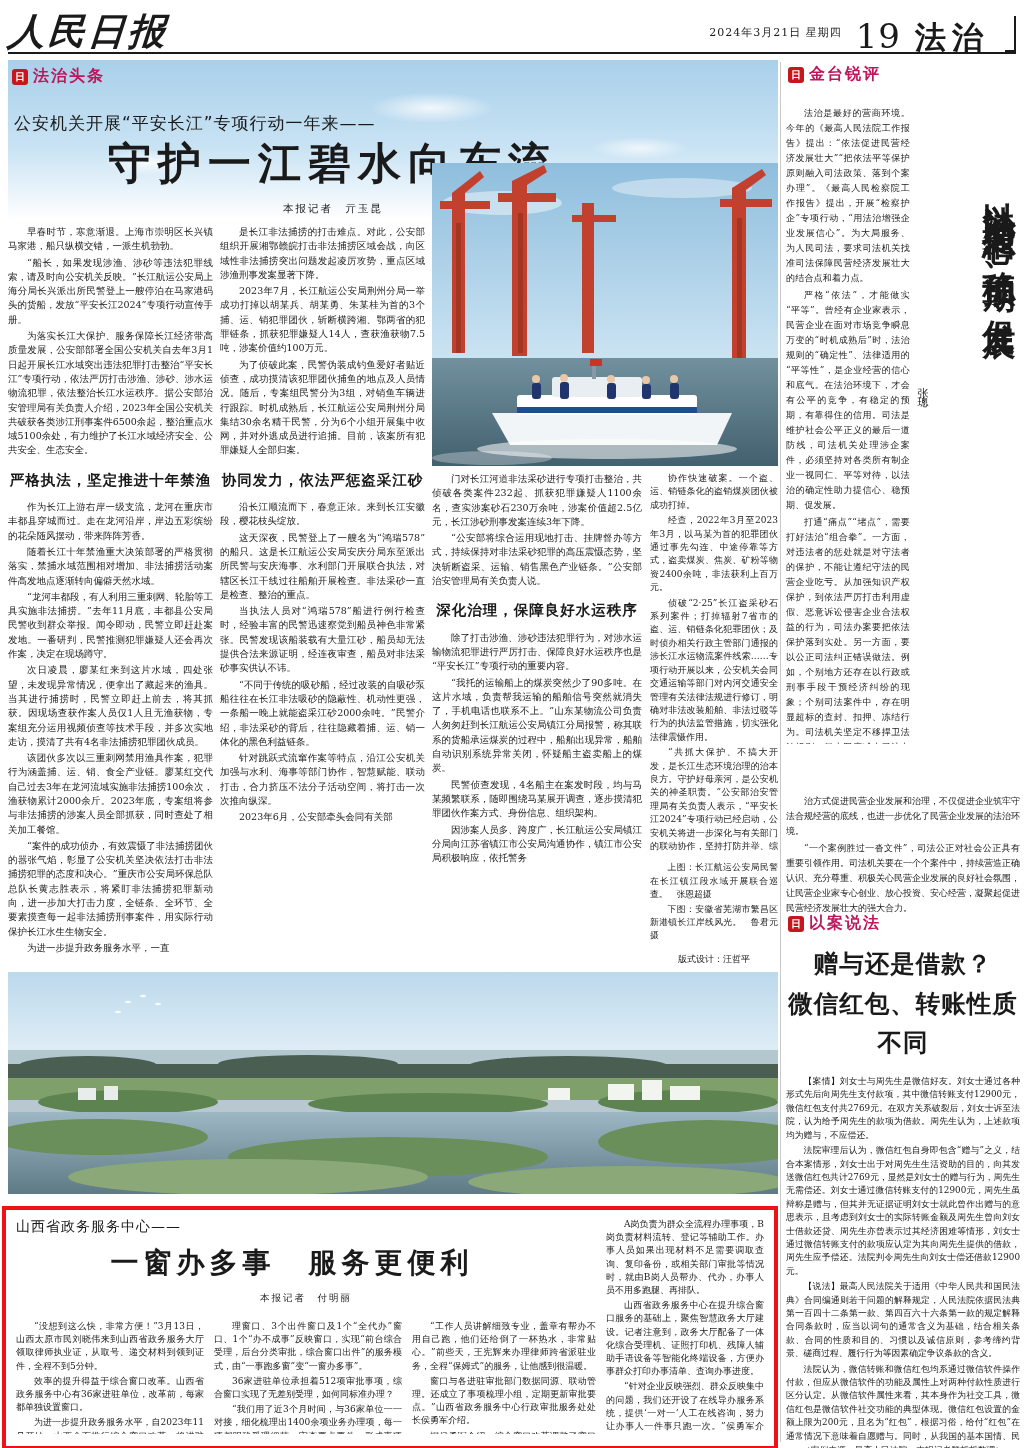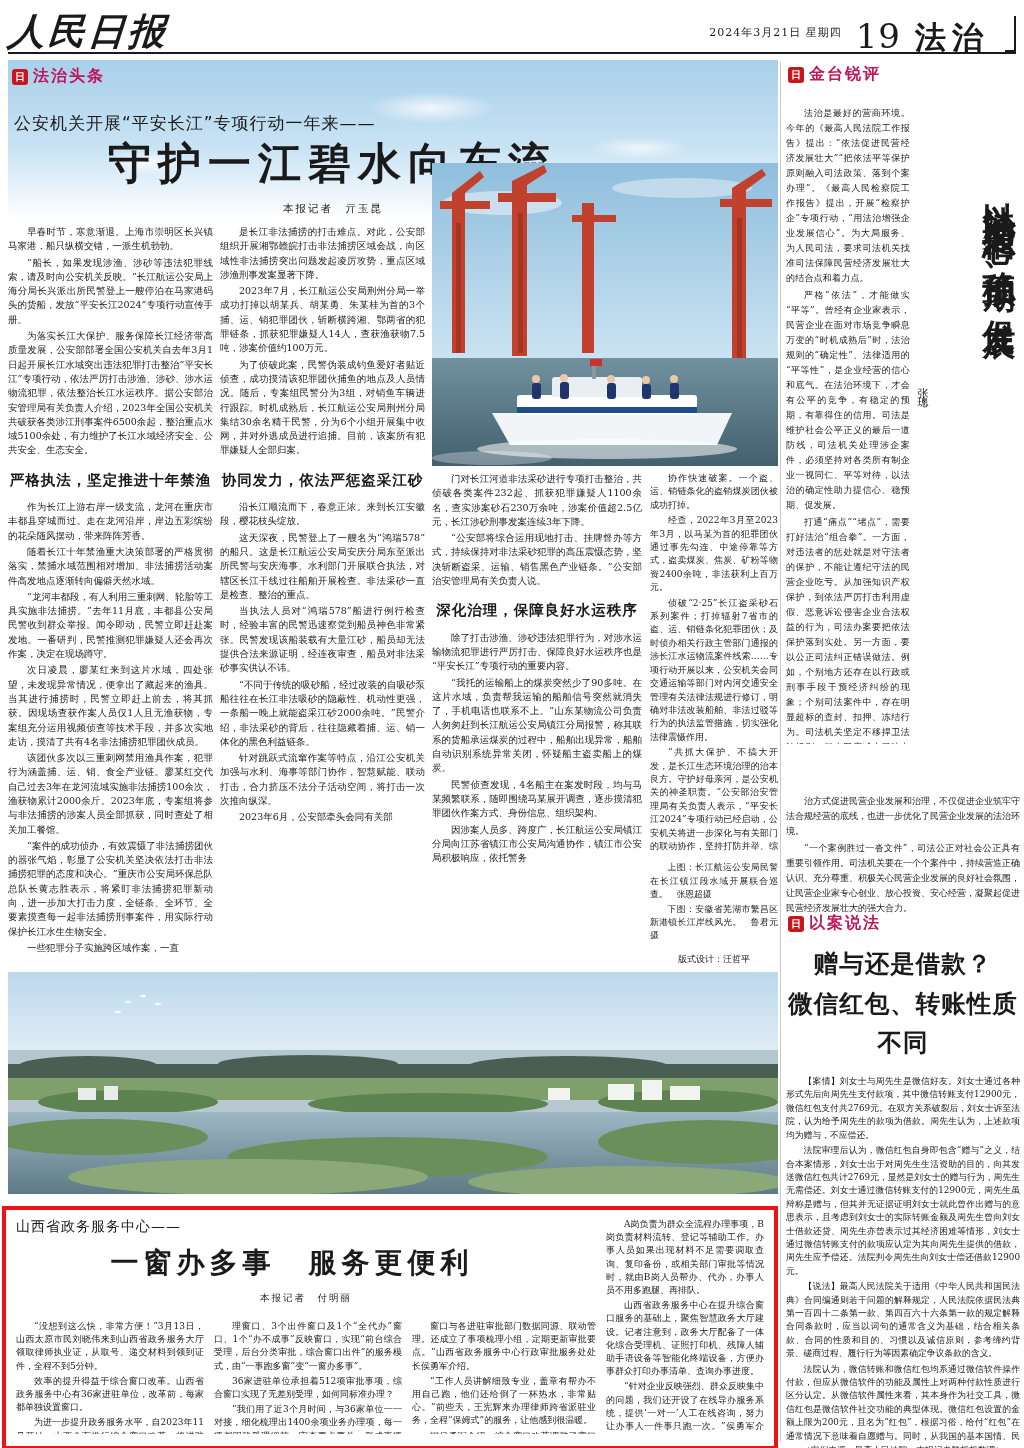--- a/index.html
+++ b/index.html
@@ -168,21 +168,21 @@
         </div>
       <div class="subhead">严格执法，坚定推进十年禁渔</div>
       <div>
 
       <p class="para">作为长江上游右岸一级支流，龙河在重庆市丰都县穿城而过。走在龙河沿岸，岸边五彩缤纷的花朵随风摆动，带来阵阵芳香。</p>
           <p class="para">随着长江十年禁渔重大决策部署的严格贯彻落实，禁捕水域范围相对增加、非法捕捞活动案件高发地点逐渐转向偏僻天然水域。</p>
           <p class="para">“龙河丰都段，有人利用三重刺网、轮胎等工具实施非法捕捞。”去年11月底，丰都县公安局民警收到群众举报。闻令即动，民警立即赶赴案发地。一番研判，民警推测犯罪嫌疑人还会再次作案，决定在现场蹲守。</p>
           <p class="para">次日凌晨，廖某红来到这片水域，四处张望，未发现异常情况，便拿出了藏起来的渔具。当其进行捕捞时，民警立即赶上前去，将其抓获。因现场查获作案人员仅1人且无渔获物，专案组充分运用视频侦查等技术手段，并多次实地走访，摸清了共有4名非法捕捞犯罪团伙成员。</p>
           <p class="para">该团伙多次以三重刺网禁用渔具作案，犯罪行为涵盖捕、运、销、食全产业链。廖某红交代自己过去3年在龙河流域实施非法捕捞100余次，渔获物累计2000余斤。2023年底，专案组将参与非法捕捞的涉案人员全部抓获，同时查处了相关加工餐馆。</p>
           <p class="para">“案件的成功侦办，有效震慑了非法捕捞团伙的嚣张气焰，彰显了公安机关坚决依法打击非法捕捞犯罪的态度和决心。”重庆市公安局环保总队总队长黄志胜表示，将紧盯非法捕捞犯罪新动向，进一步加大打击力度，全链条、全环节、全要素摸查每一起非法捕捞刑事案件，用实际行动保护长江水生生物安全。</p>
-          <p class="para">一些犯罪分子实施跨区域作案，一直</p>
+          <p class="para">为进一步提升政务服务水平，一直</p>
         </div>
     </div>
 
     <div class="col lead-col" style="left:212px;top:165px;width:205px;height:741px;">
       <div>
 
       <p class="para">是长江非法捕捞的打击难点。对此，公安部组织开展湘鄂赣皖打击非法捕捞区域会战，向区域性非法捕捞突出问题发起凌厉攻势，重点区域涉渔刑事发案显著下降。</p>
           <p class="para">2023年7月，长江航运公安局荆州分局一举成功打掉以胡某兵、胡某勇、朱某桂为首的3个捕、运、销犯罪团伙，斩断横跨湘、鄂两省的犯罪链条，抓获犯罪嫌疑人14人，查获渔获物7.5吨，涉案价值约100万元。</p>
           <p class="para">为了侦破此案，民警伪装成钓鱼爱好者贴近侦查，成功摸清该犯罪团伙捕鱼的地点及人员情况。随后，专案组民警分为3组，对销鱼车辆进行跟踪。时机成熟后，长江航运公安局荆州分局集结30余名精干民警，分为6个小组开展集中收网，并对外逃成员进行追捕。目前，该案所有犯罪嫌疑人全部归案。</p>
         </div>
@@ -337,22 +337,22 @@
         <p class="para">为进一步提升政务服务水平，自2023年11月开始，山西全面推行综合窗口改革，将进驻审批部门单设的36个窗口整合为10个受</p>
       </div>
     <div class="col svc-col" style="left:208px;top:110px;width:188px;height:114px;">
 
     <p class="para">理窗口、3个出件窗口及1个“全代办”窗口、1个“办不成事”反映窗口，实现“前台综合受理，后台分类审批，综合窗口出件”的服务模式，由“一事跑多窗”变“一窗办多事”。</p>
         <p class="para">36家进驻单位承担着512项审批事项，综合窗口实现了无差别受理，如何同标准办理？</p>
         <p class="para">“我们用了近3个月时间，与36家单位一一对接，细化梳理出1400余项业务办理项，每一项都明确受理细节、审查要点要件，形成事项清单，并录入智能云导办系统，实现了综合</p>
       </div>
     <div class="col svc-col" style="left:406px;top:110px;width:184px;height:114px;">
 
-    <p class="para">窗口与各进驻审批部门数据同源、联动管理。还成立了事项梳理小组，定期更新审批要点。”山西省政务服务中心行政审批服务处处长侯勇军介绍。</p>
-        <p class="para">“工作人员讲解细致专业，盖章有帮办不用自己跑，他们还给倒了一杯热水，非常贴心。”前些天，王宪辉来办理律师跨省派驻业务，全程“保姆式”的服务，让他感到很温暖。</p>
+    <p class="para">“工作人员讲解细致专业，盖章有帮办不用自己跑，他们还给倒了一杯热水，非常贴心。”前些天，王宪辉来办理律师跨省派驻业务，全程“保姆式”的服务，让他感到很温暖。</p>
+        <p class="para">窗口与各进驻审批部门数据同源、联动管理。还成立了事项梳理小组，定期更新审批要点。”山西省政务服务中心行政审批服务处处长侯勇军介绍。</p>
         <p class="para">据侯勇军介绍，综合窗口改革调整了窗口岗位设置，每个窗口都由A、B两个岗位组成，</p>
       </div>
     <div class="col svc-col" style="left:600px;top:8px;width:158px;height:216px;">
 
     <p class="para">A岗负责为群众全流程办理事项，B岗负责材料流转、登记等辅助工作。办事人员如果出现材料不足需要调取查询、复印备份，或相关部门审批等情况时，就由B岗人员帮办、代办，办事人员不用多跑腿、再排队。</p>
         <p class="para">山西省政务服务中心在提升综合窗口服务的基础上，聚焦智慧政务大厅建设。记者注意到，政务大厅配备了一体化综合受理机、证照打印机、残障人辅助手语设备等智能化终端设备，方便办事群众打印办事清单、查询办事进度。</p>
         <p class="para">“针对企业反映强烈、群众反映集中的问题，我们还开设了在线导办服务系统，提供‘一对一’人工在线咨询，努力让办事人一件事只跑一次。”侯勇军介绍。</p>
       </div>
   </div>
 

